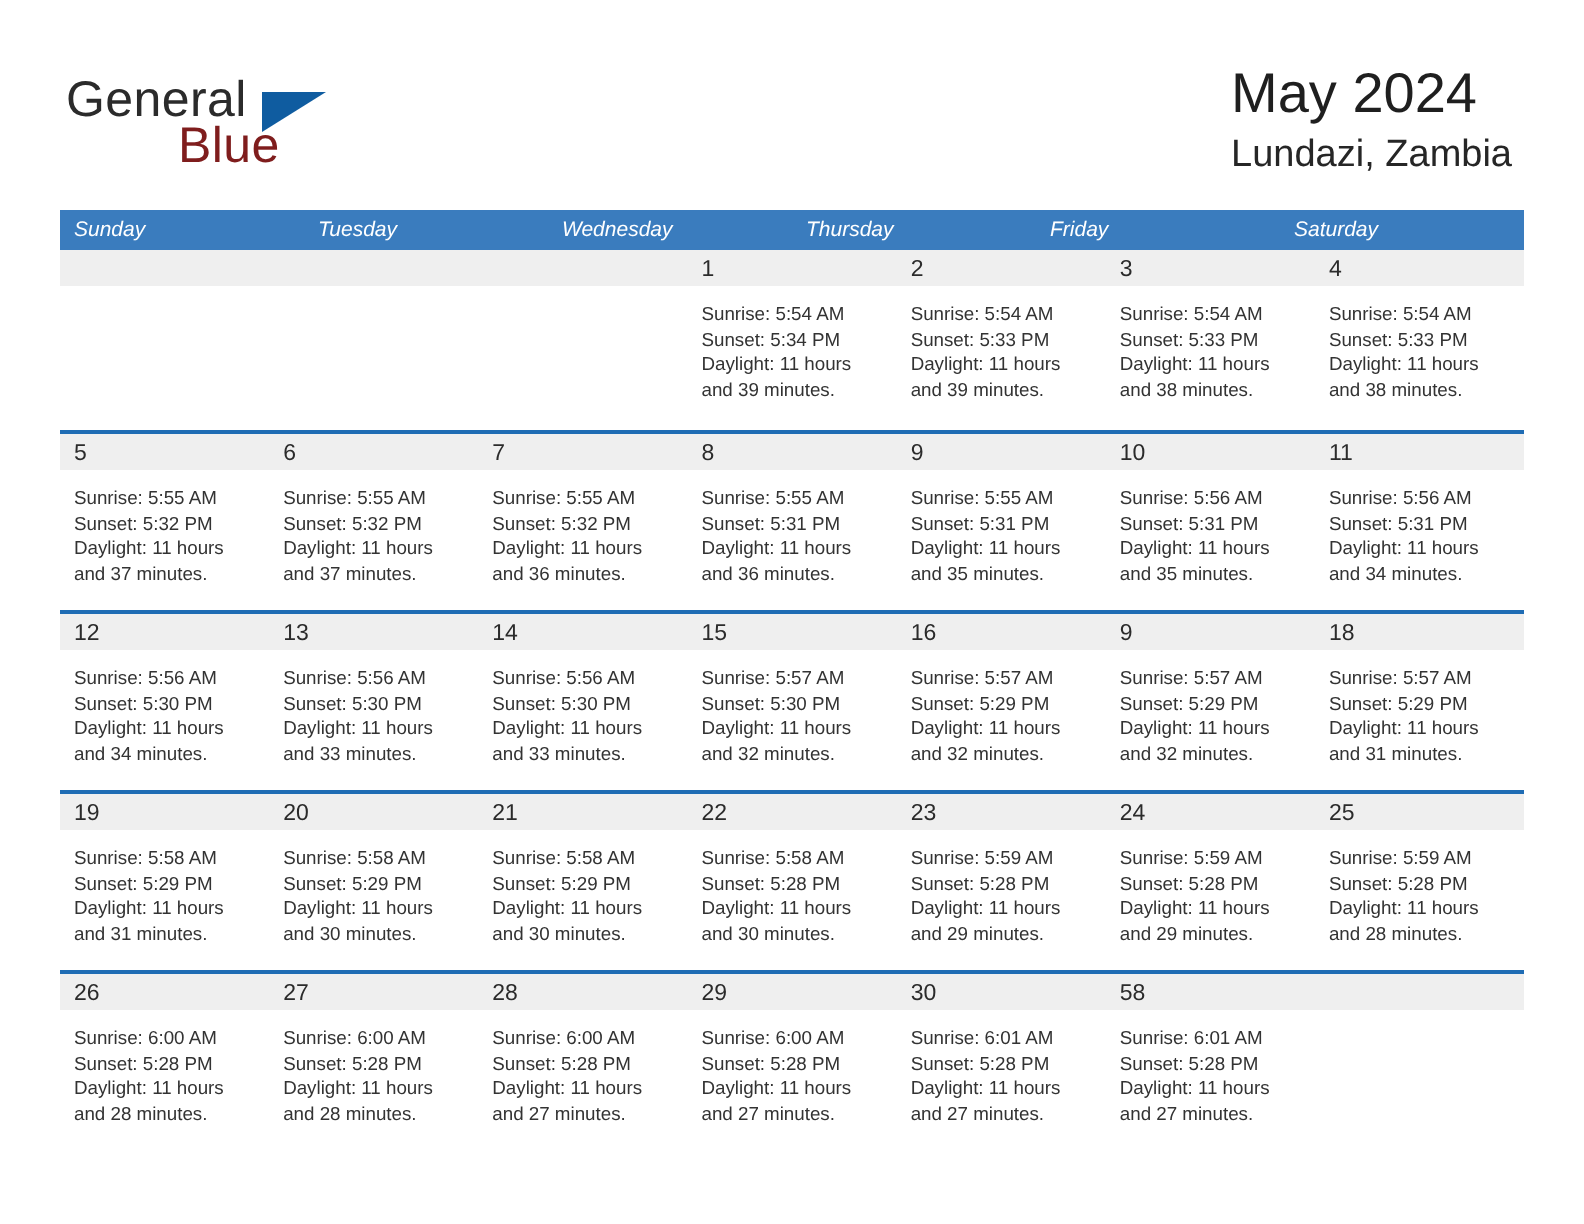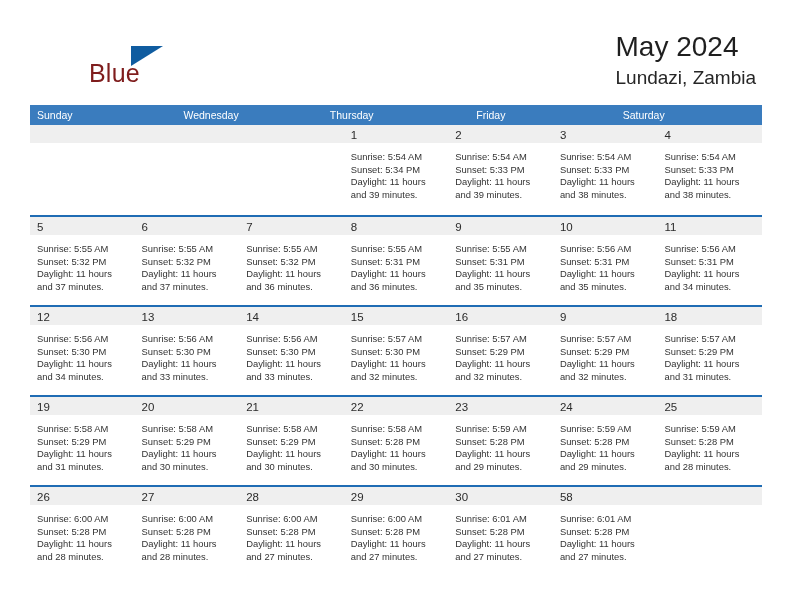--- a/index.html
+++ b/index.html
@@ -92,20 +92,21 @@
     position: absolute;
     left: 30px;
     top: 105px;
     width: 732px;
   }
   .weekdays {
     display: flex;
     width: 732px;
     height: 20px;
     background: #3a7cbe;
+    font-style: italic;
   }
   .weekday {
     flex: 1 1 0;
     color: #ffffff;
     font-size: 10.5px;
     line-height: 20px;
     padding-left: 7px;
     box-sizing: border-box;
     white-space: nowrap;
     overflow: hidden;
@@ -151,33 +152,35 @@
     white-space: nowrap;
   }
 </style>
 </head>
 <body>
 
 <div class="page">
 
   <div class="masthead">
     <div class="logo">
+      <span class="logo-general">General</span>
       <span class="logo-triangle"></span>
       <span class="logo-blue">Blue</span>
     </div>
 
     <div class="title-block">
       <div class="cal-title">May 2024</div>
       <div class="cal-subtitle">Lundazi, Zambia</div>
     </div>
   </div>
 
   <div class="calendar">
     <div class="weekdays" id="weekday-header">
         <div class="weekday">Sunday</div>
+        <div class="weekday">Tuesday</div>
         <div class="weekday">Wednesday</div>
         <div class="weekday">Thursday</div>
         <div class="weekday">Friday</div>
         <div class="weekday">Saturday</div>
       </div>
     <div id="weeks-container">
         <div class="week">
           <div class="day empty">
             <div class="day-band"><span class="day-num"></span></div>
           </div>

